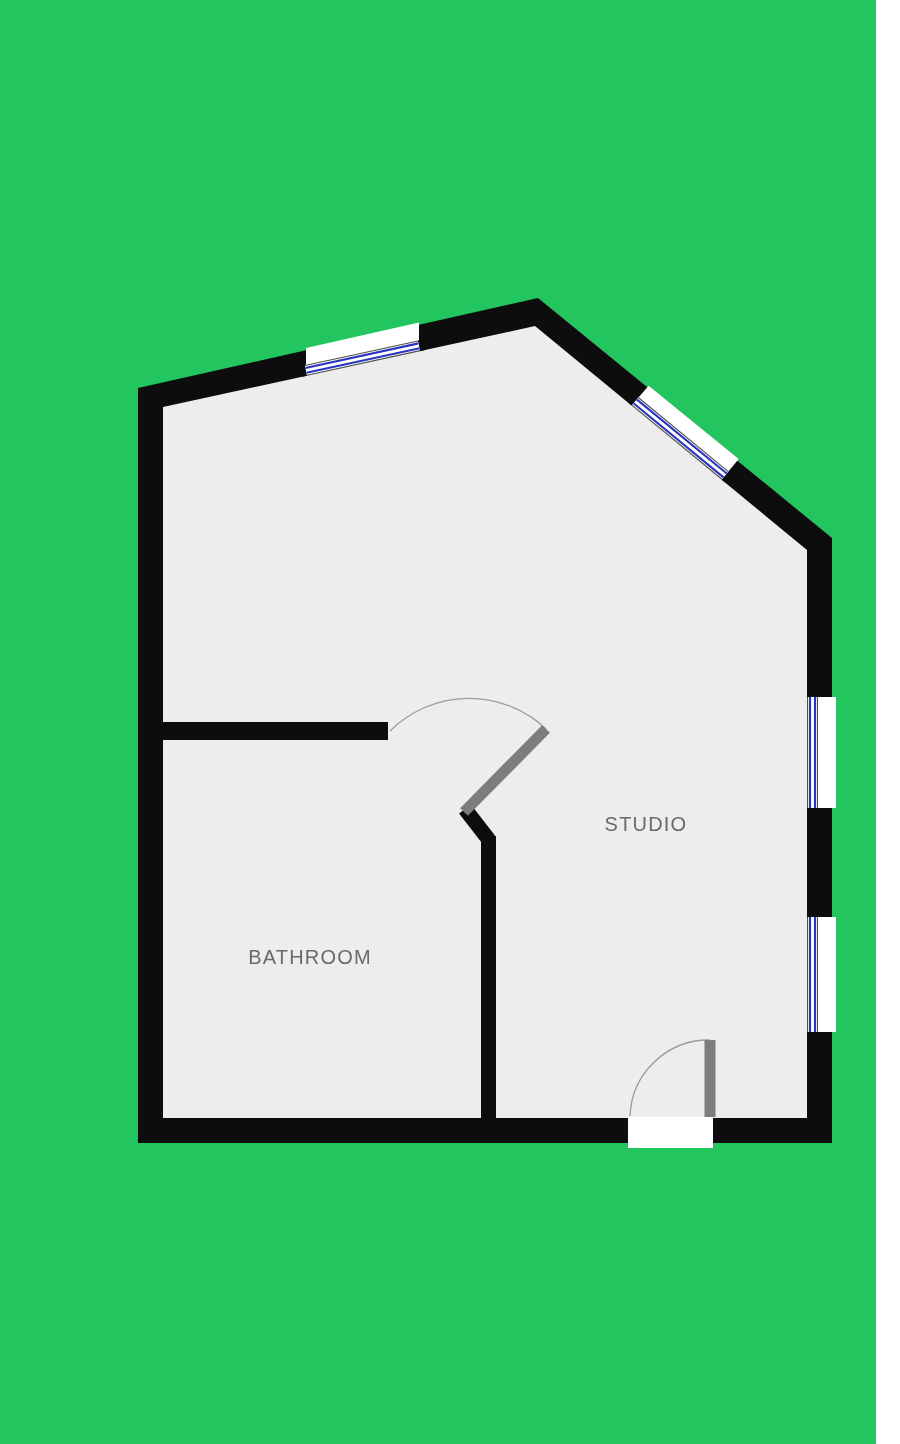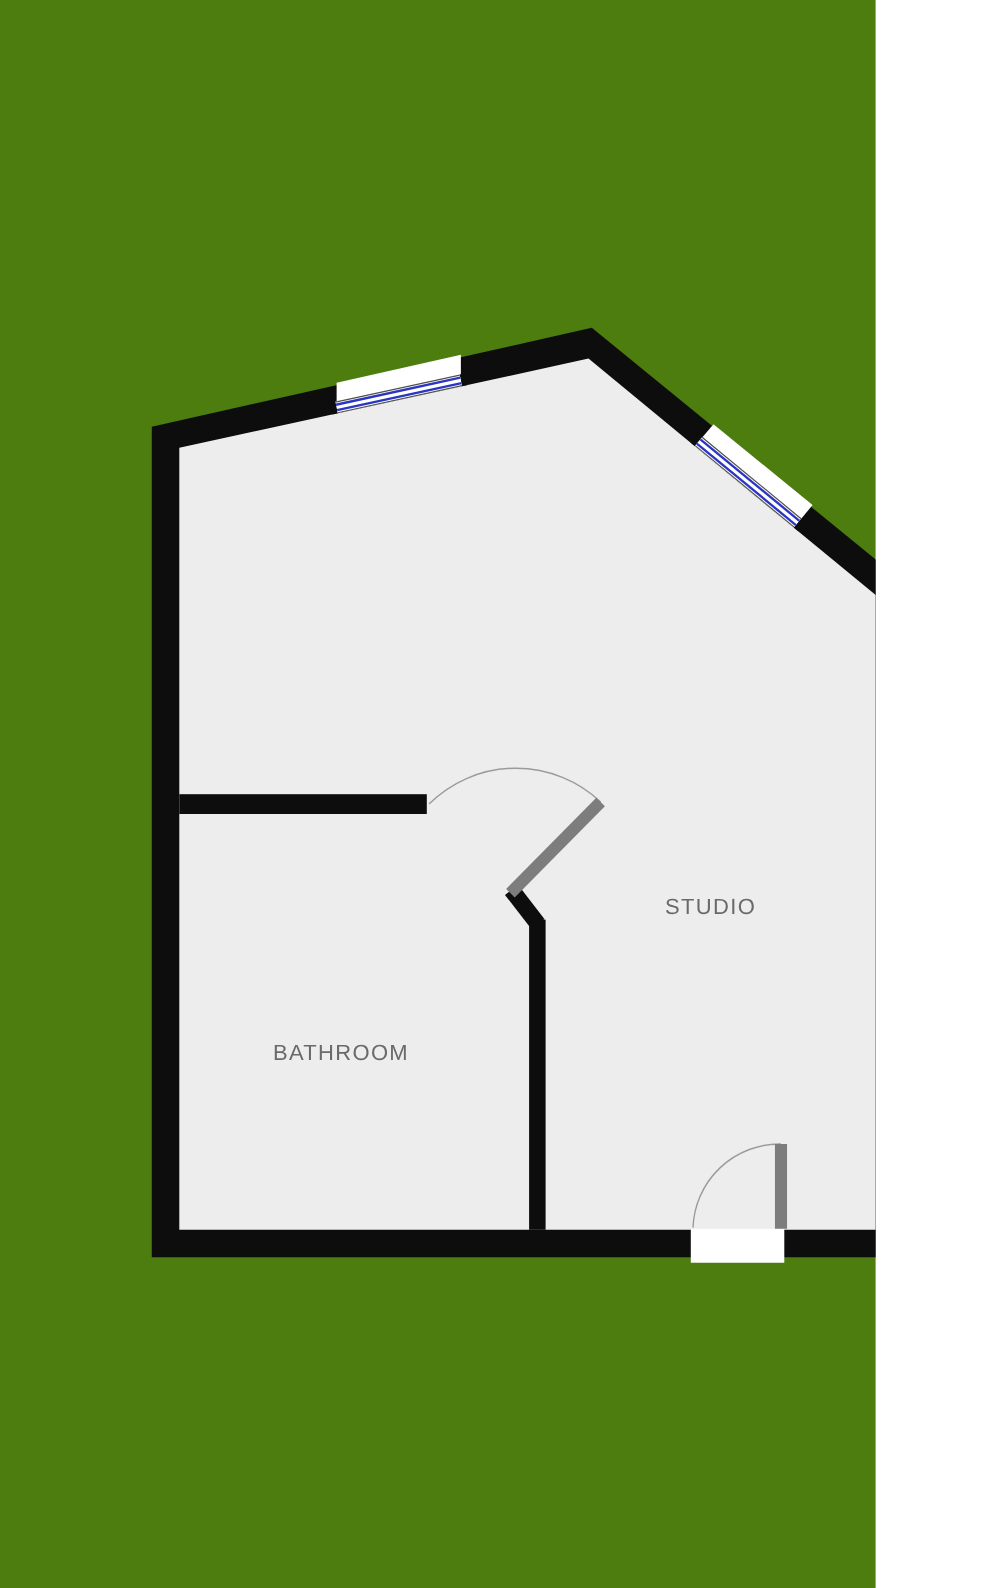--- a/index.html
+++ b/index.html
@@ -3,23 +3,23 @@
 <meta charset="utf-8">
 <style>
   html, body {
     margin: 0;
     padding: 0;
     background: #ffffff;
     font-family: "Liberation Sans", sans-serif;
   }
   .stage {
     position: relative;
-    width: 796px;
+    width: 876px;
     height: 1444px;
-    background: #4d7c0f;
+    background: #22c55e;
     overflow: hidden;
   }
   svg { display: block; }
   text.room-label {
     text-anchor: middle;
     font-family: "Liberation Sans", "DejaVu Sans", sans-serif;
   }
 </style>
 </head>
 <body>

